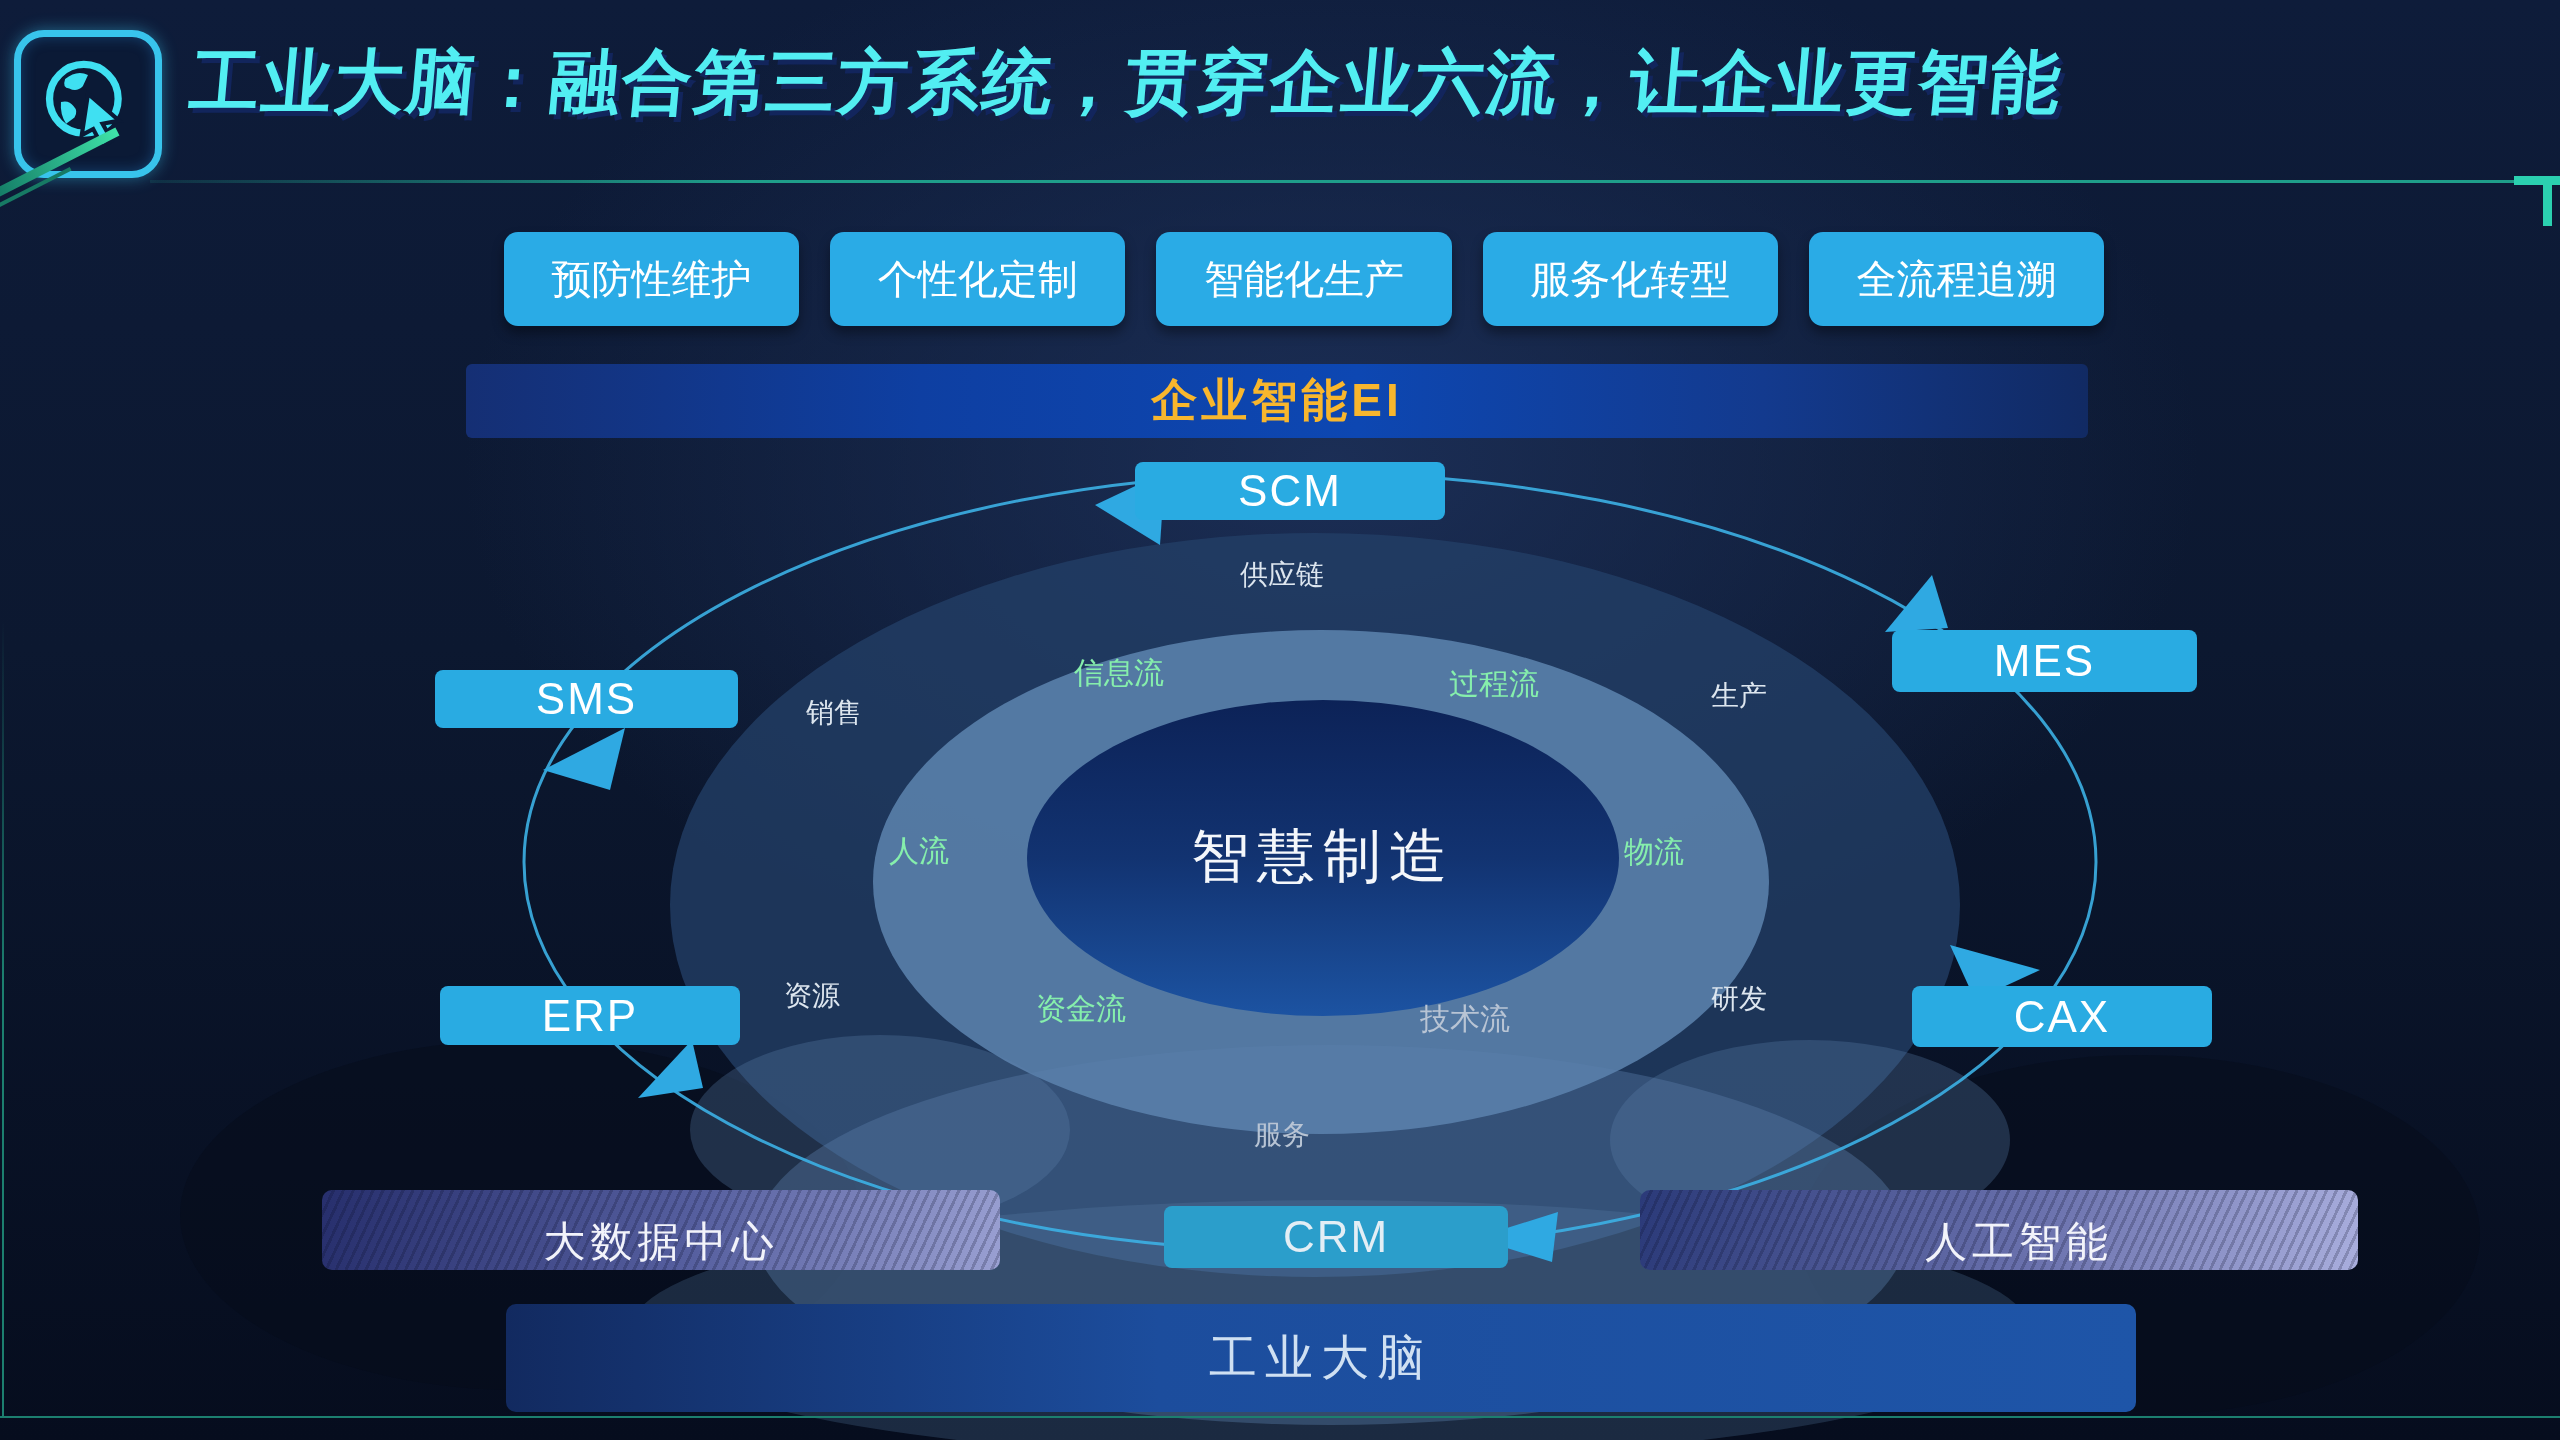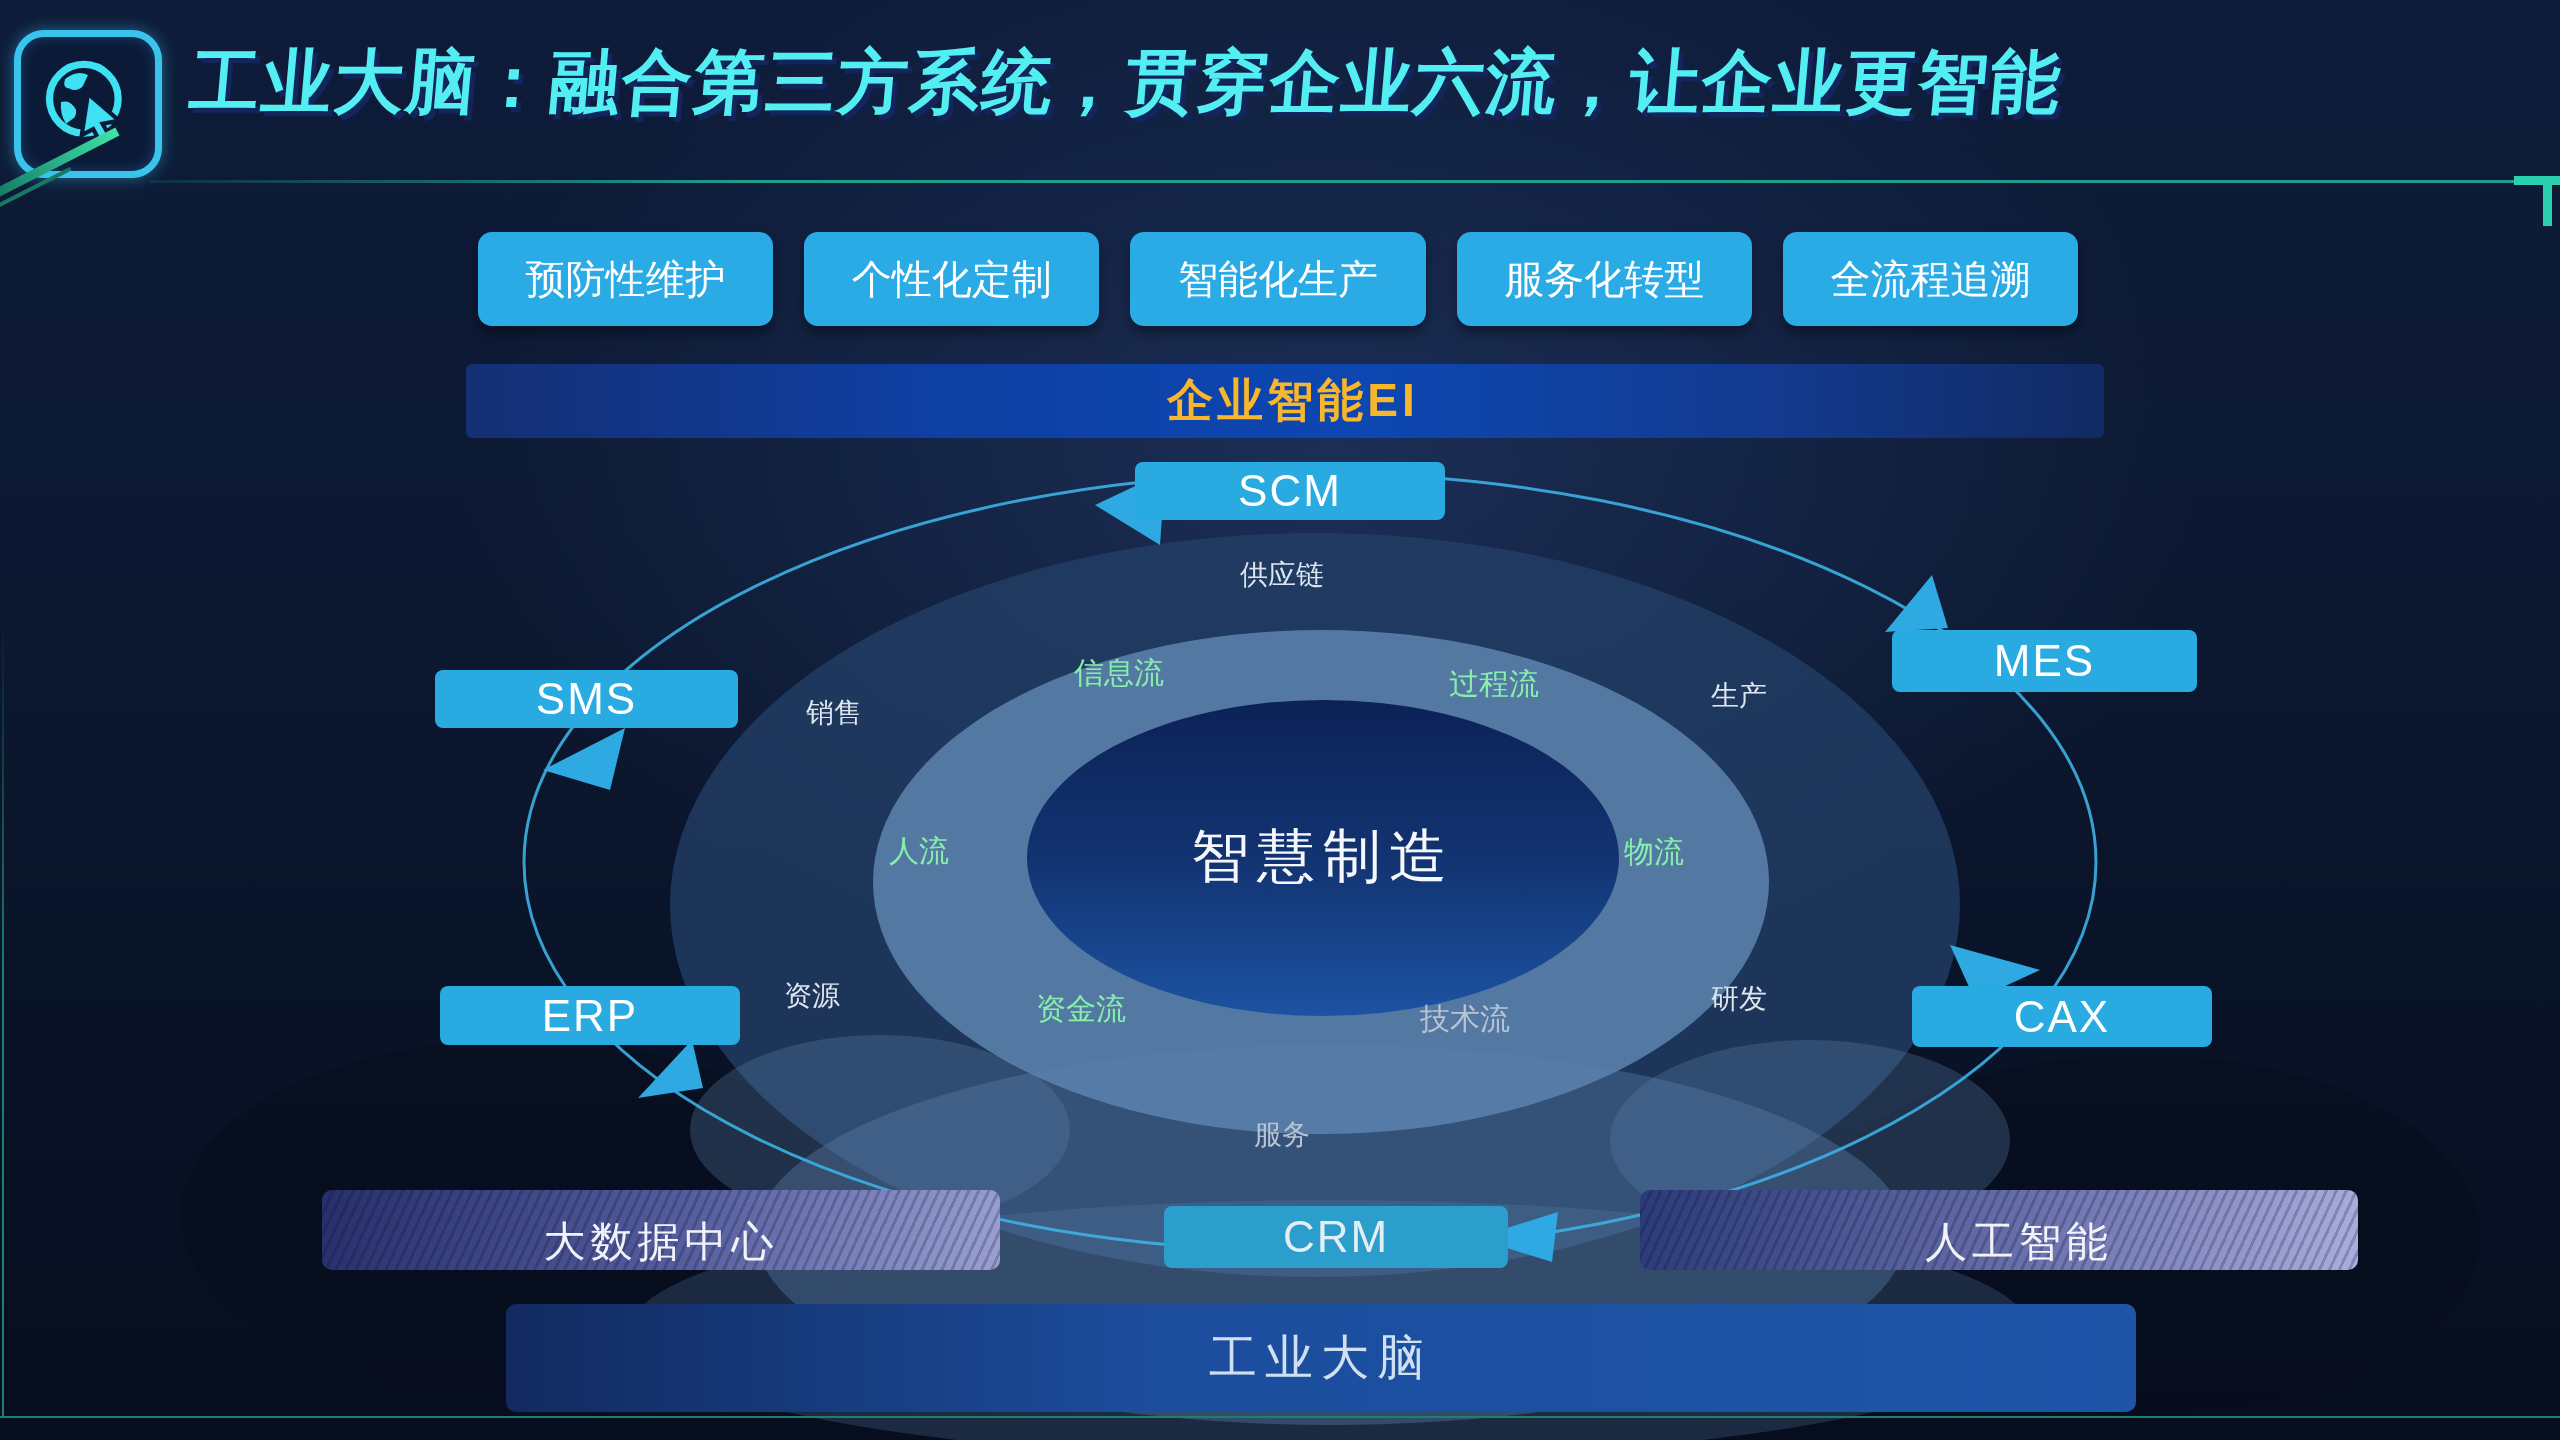--- a/index.html
+++ b/index.html
@@ -27,29 +27,29 @@
   .title-rule{left:150px;top:180px;width:2368px;height:3px;
     background:linear-gradient(90deg,rgba(31,158,138,.15) 0%,#1f9e8a 25%,#1f9e8a 100%);}
   .corner-h{right:0;top:176px;width:46px;height:9px;background:#2bd0b0;}
   .corner-v{right:8px;top:176px;width:9px;height:50px;background:#2bd0b0;}
   .diag-stripe{left:-18px;top:196px;width:152px;height:9px;
     background:linear-gradient(90deg,#0f6f5e,#3fe3a8);
     transform:rotate(-27deg);transform-origin:left center;}
   .diag-stripe2{left:-22px;top:214px;width:104px;height:4px;background:#177a64;
     transform:rotate(-27deg);transform-origin:left center;}
   
-  .btn-row{left:478px;top:232px;width:1600px;display:flex;gap:31px;}
+  .btn-row{left:504px;top:232px;width:1600px;display:flex;gap:31px;}
   .scn-btn{flex:1;height:94px;background:#2aabe6;border-radius:14px;
     display:flex;align-items:center;justify-content:center;
     font-size:40px;color:#ffffff;box-shadow:0 7px 12px rgba(0,0,0,.38);}
   
   .ei-bar{left:466px;top:364px;width:1622px;height:74px;border-radius:6px;
     background:linear-gradient(90deg,#152f74 0%,#0e3fa2 28%,#0d47b2 55%,#133a8e 80%,#112a63 100%);
     display:flex;align-items:center;justify-content:center;
-    font-size:46px;font-weight:bold;color:#f8b62d;letter-spacing:4px;padding-left:16px;}
+    font-size:46px;font-weight:bold;color:#f8b62d;letter-spacing:4px;}
   
   .stage-svg{left:0;top:0;width:2560px;height:1440px;z-index:1;}
   .sys{position:absolute;z-index:3;background:#29abe2;border-radius:8px;
     display:flex;align-items:center;justify-content:center;color:#fff;font-size:44px;
     letter-spacing:2px;}
   .sys.crm{background:#2b9ecb;color:#e3eef5;}
   .dlabel{position:absolute;z-index:3;transform:translate(-50%,-50%);
     color:#86efac;font-size:30px;white-space:nowrap;}
   .dlabel.outer{font-size:28px;color:#dde6ef;}
   .dlabel.dim{color:#b8c4d4;}

